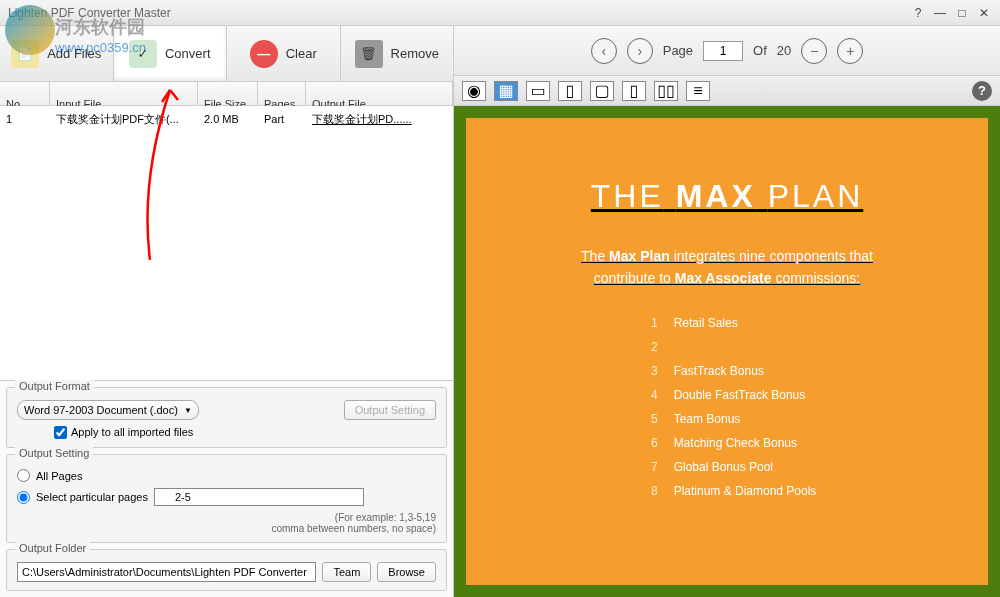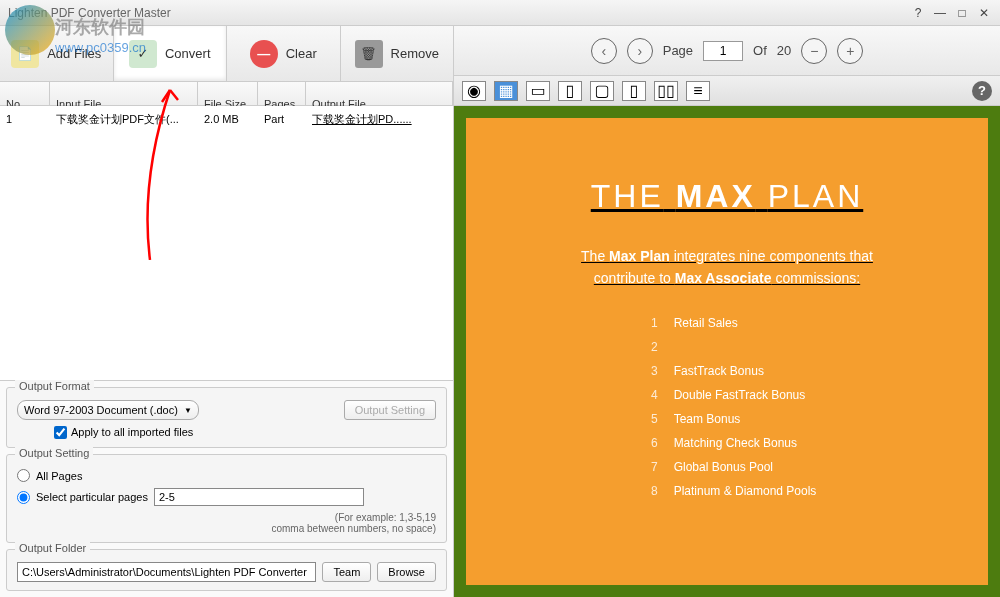--- a/index.html
+++ b/index.html
@@ -45,21 +45,21 @@
 .panel-group { border: 1px solid #ccc; margin: 6px; border-radius: 3px; padding: 8px 10px; background: #f5f5f5; position: relative; }
 .panel-legend { position: absolute; top: -8px; left: 8px; background: #f5f5f5; padding: 0 4px; font-size: 11px; color: #555; }
 .format-row { display: flex; align-items: center; gap: 8px; margin-top: 4px; }
 .format-select { flex: 0 0 auto; padding: 3px 20px 3px 6px; font-size: 11px; border: 1px solid #aaa; background: #fff linear-gradient(#fff,#eee); border-radius: 9px; cursor: pointer; position: relative; text-align: right; }
 .format-select::after { content: '▼'; font-size: 8px; position: absolute; right: 6px; top: 5px; }
 .btn-small { padding: 3px 10px; font-size: 11px; border: 1px solid #aaa; background: linear-gradient(#fff,#eee); border-radius: 3px; cursor: pointer; }
 .btn-disabled { color: #aaa; }
 .checkbox-row { display: flex; align-items: flex-start; gap: 4px; margin-top: 6px; font-size: 11px; margin-left: 37px; }
 .checkbox-row input { accent-color: #0066cc; }
 .radio-row { display: flex; align-items: center; gap: 6px; margin: 6px 0; font-size: 11px; }
-.page-input { width: 210px; padding: 2px 4px; font-size: 11px; border: 1px solid #888; }
+.page-input { width: 210px; padding: 2px 20px; font-size: 11px; border: 1px solid #888; }
 .hint { font-size: 10px; color: #666; text-align: right; margin-top: 2px; }
 .folder-row { display: flex; gap: 6px; margin-top: 4px; }
 .folder-input { flex: 1; padding: 2px 4px; font-size: 11px; border: 1px solid #888; }
 
 .preview-toolbar { height: 50px; background: linear-gradient(#f8f8f8,#e8e8e8); display: flex; align-items: center; padding: 0 12px; gap: 10px; border-bottom: 1px solid #ccc; }
 .nav-btn { width: 26px; height: 26px; border: 1.5px solid #666; border-radius: 50%; display: flex; align-items: center; justify-content: center; cursor: pointer; font-size: 14px; color: #666; background: #f5f5f5; }
 .page-label { font-size: 13px; color: #444; }
 .page-num { width: 40px; text-align: center; padding: 2px; border: 1px solid #999; font-size: 12px; }
 
 .view-toolbar { height: 30px; background: linear-gradient(#f0f0f0,#e0e0e0); display: flex; align-items: center; padding: 0 8px; gap: 8px; border-bottom: 1px solid #ccc; }

